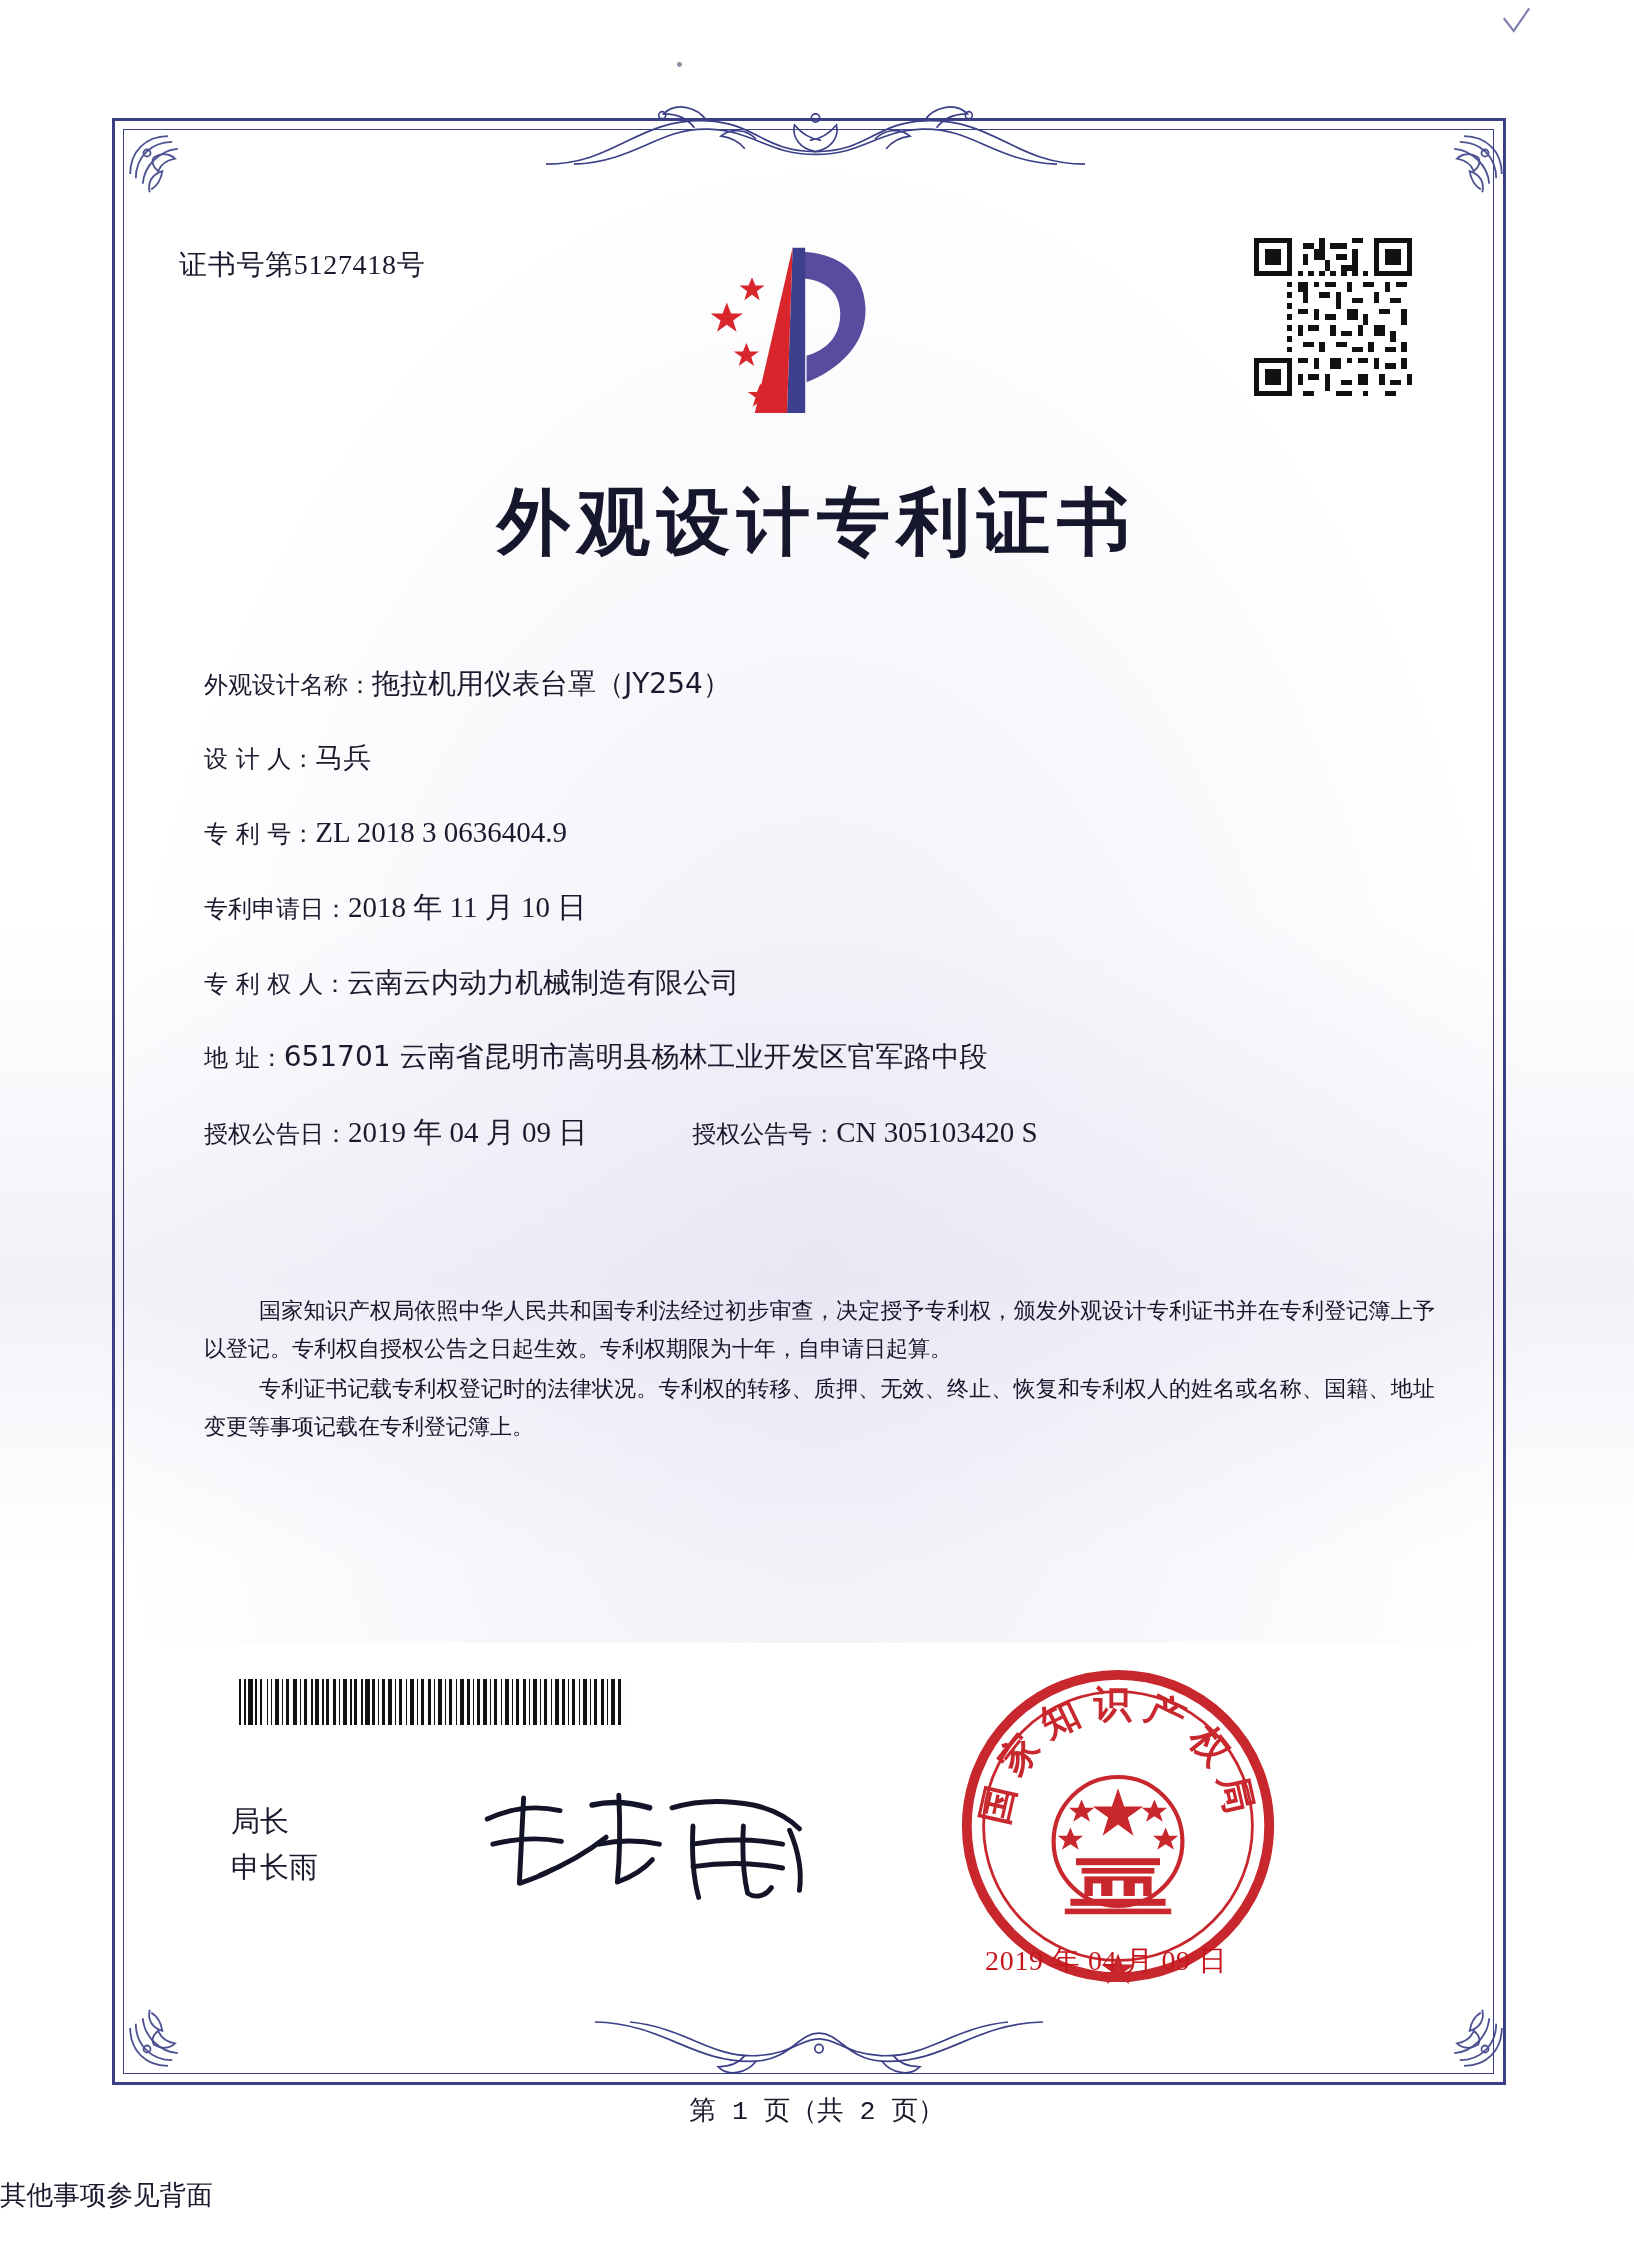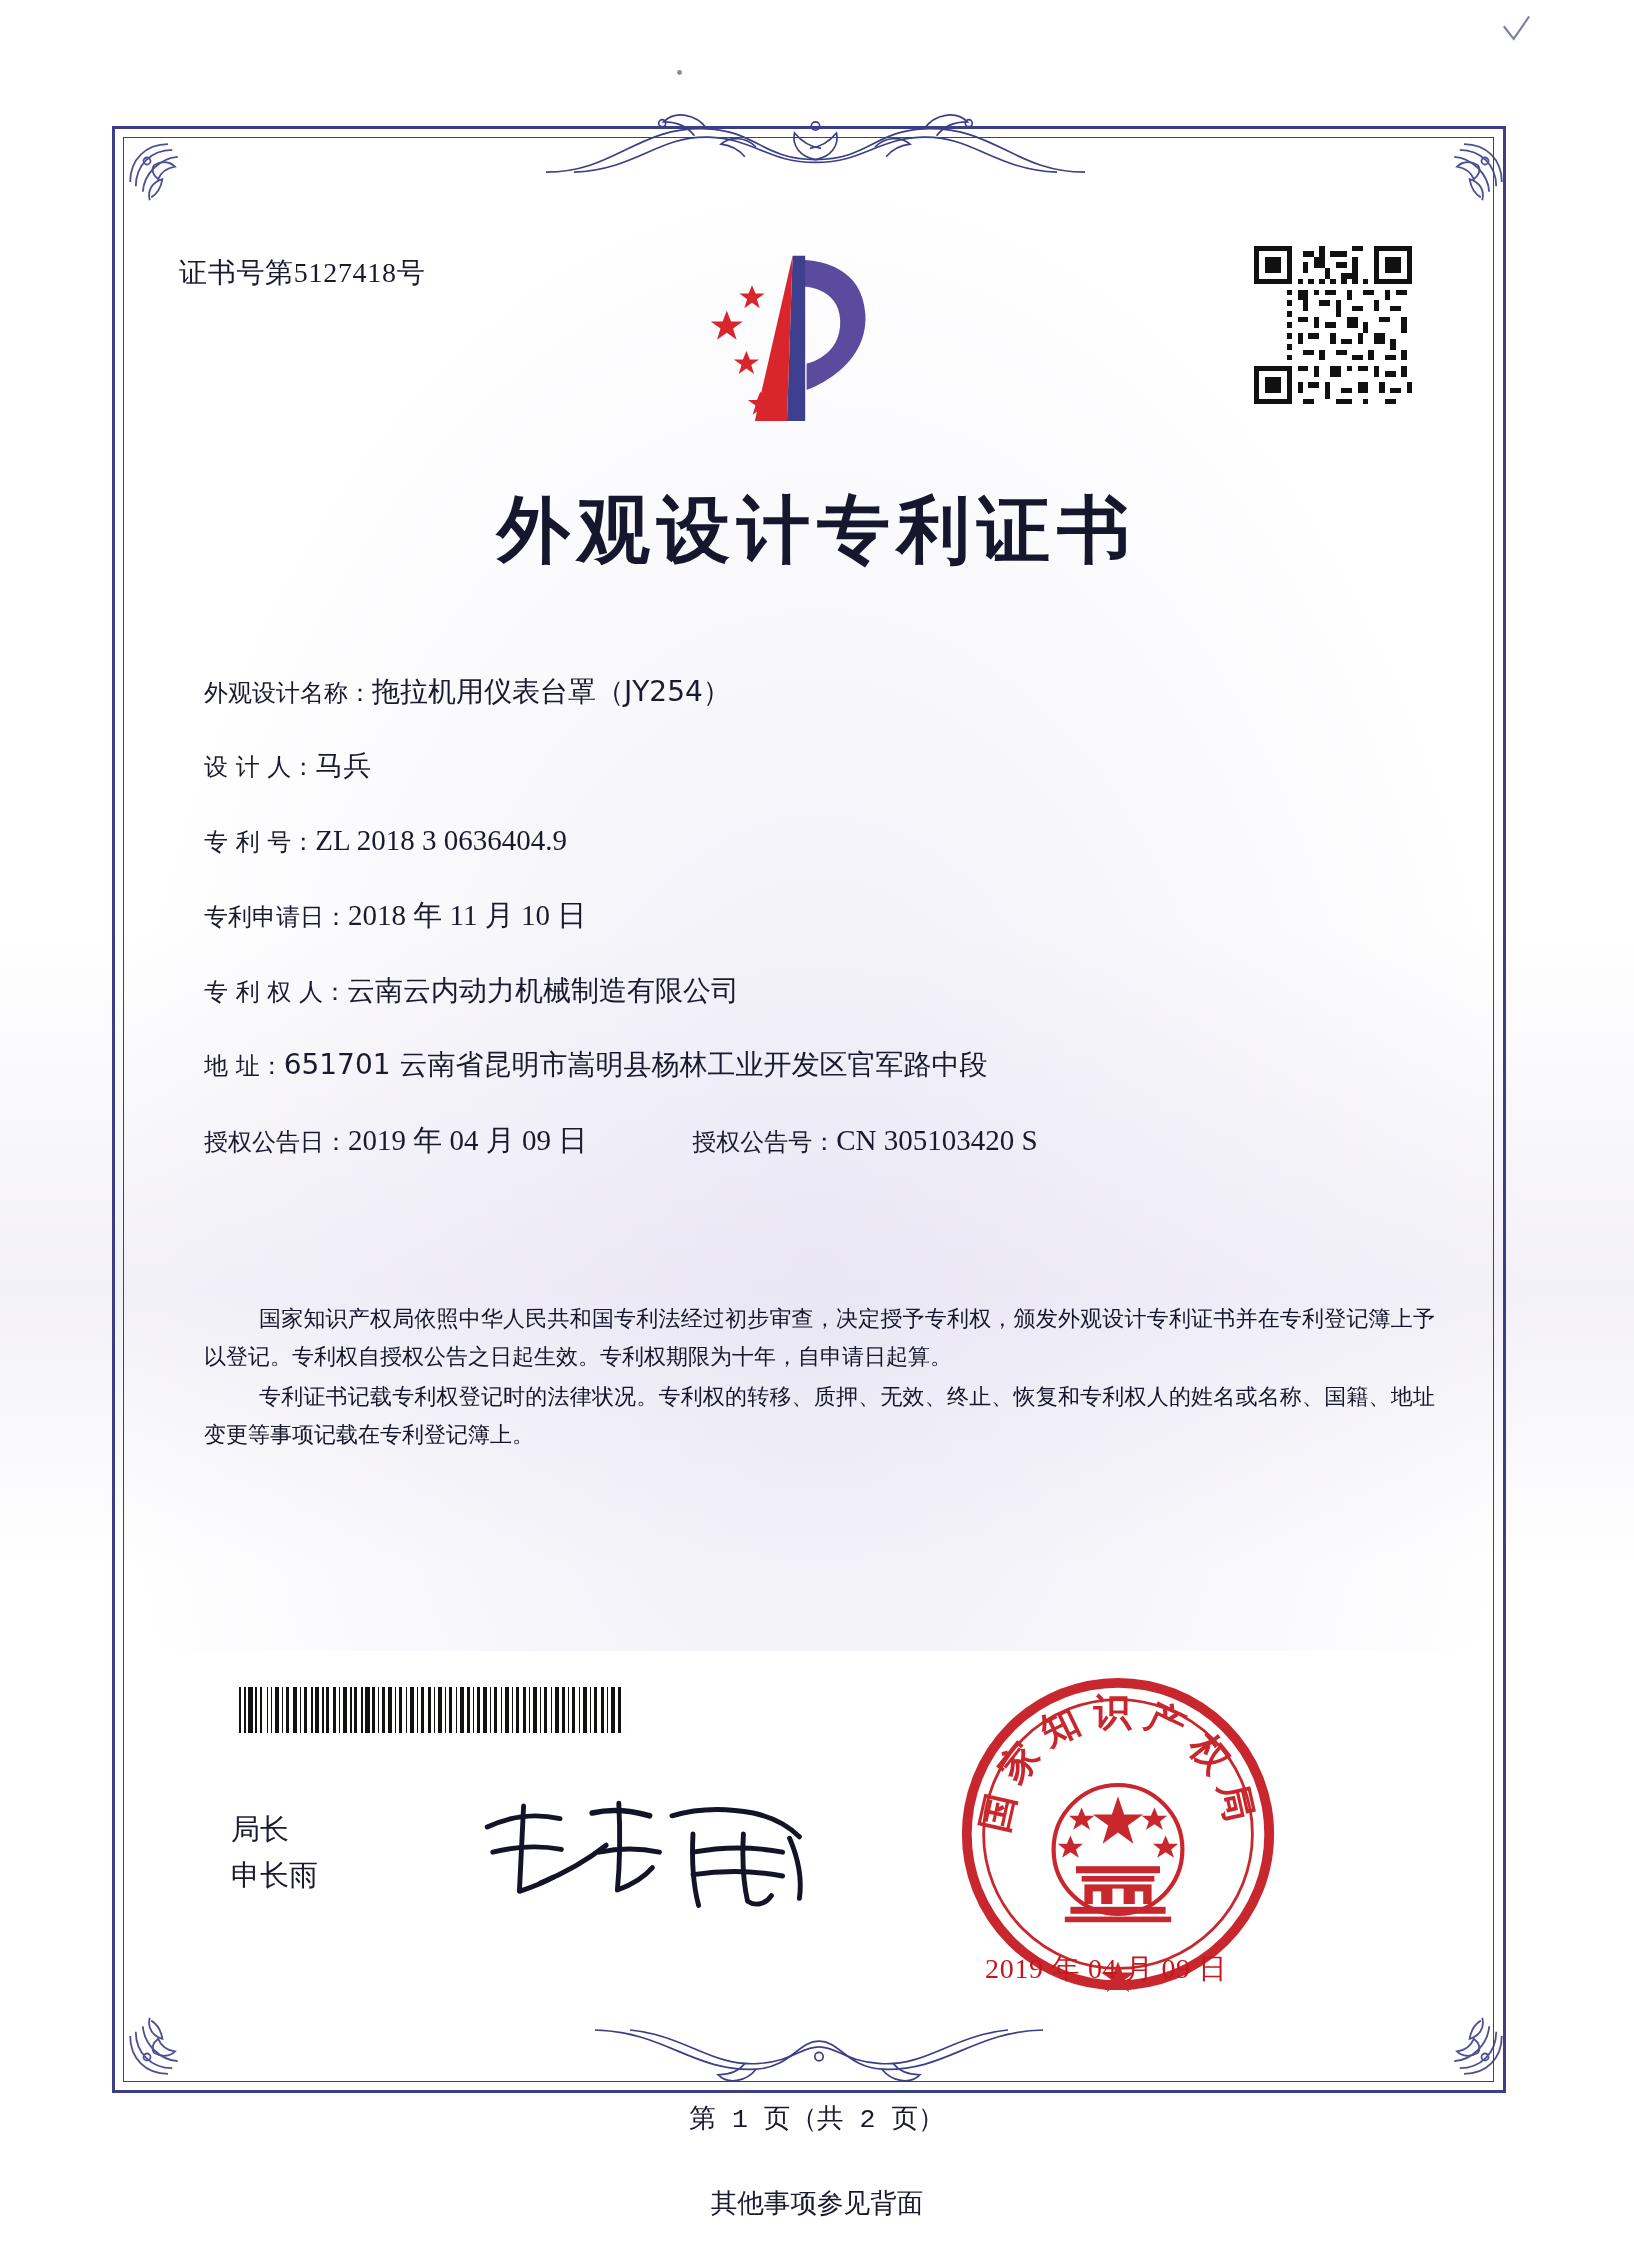--- a/index.html
+++ b/index.html
@@ -12,21 +12,21 @@
     height: 2261px;
     font-family: "Liberation Serif", serif;
     color: #1a1a2e;
     position: relative;
     overflow: hidden;
   }
 
   
   .page {
     position: absolute;
-    left: 0; top: 8px;
+    left: 0; top: 0;
     width: 1634px;
     height: 1643px;
     background: #e5e5e5;
   }
 
   .paper-tint {
     position: absolute;
     left: 0; top: 0; right: 0; bottom: 0;
     background:
       radial-gradient(ellipse at 50% 78%, rgba(225,222,240,0.55) 0%, rgba(255,255,255,0) 62%),
@@ -210,21 +210,21 @@
     left: 0; top: 2092px;
     width: 1634px;
     text-align: center;
     font-family: Liberation Mono, monospace;
     font-size: 26.6px;
   }
   .footer-note {
     position: absolute;
     left: 0; top: 2177px;
     width: 1634px;
-    text-align: center;
+    text-align: left;
     font-family: "DejaVu Sans", sans-serif;
     font-size: 26.6px;
   }
 
   .scan-mark {
     position: absolute;
     left: 1501px; top: 7px;
     width: 31px; height: 31px;
     color: #7d7fae;
   }

